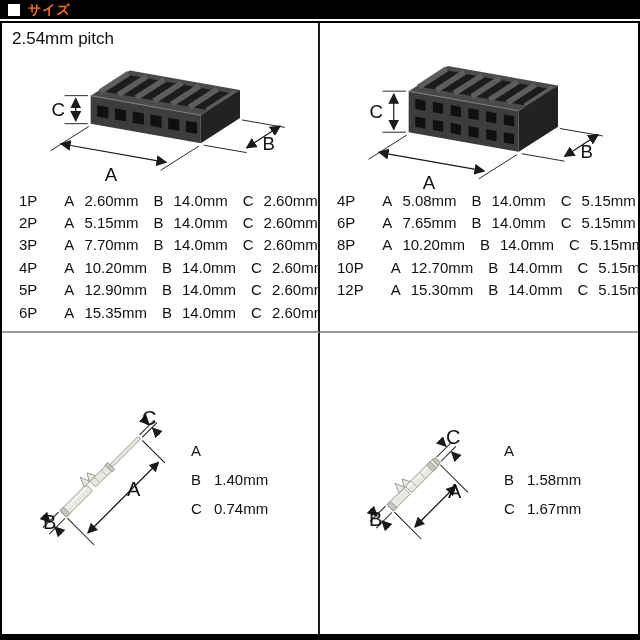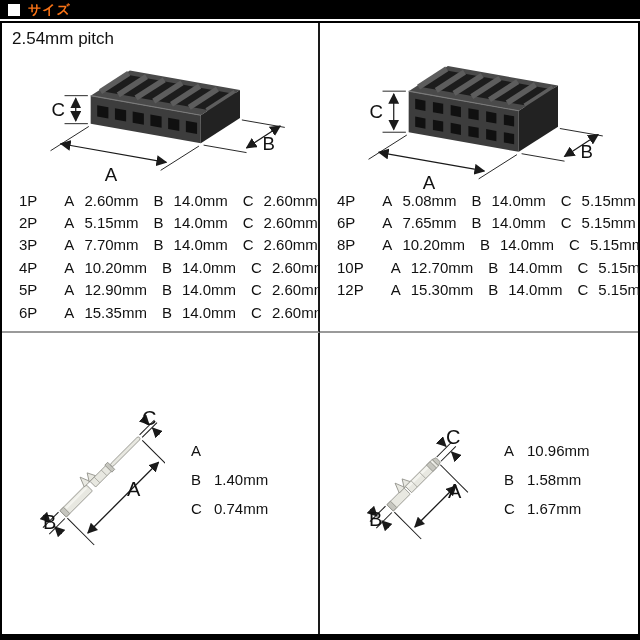--- a/index.html
+++ b/index.html
@@ -371,21 +371,20 @@
         </g>
       </g>
       <text x="108" y="38">C</text>
       <text x="110" y="92">A</text>
       <text x="31" y="120">B</text>
     </svg>
 
     <div class="dims">
         <div class="dim-row">
           <span class="dl">A</span>
-          <span class="dv">10.96mm</span>
         </div>
         <div class="dim-row">
           <span class="dl">B</span>
           <span class="dv">1.58mm</span>
         </div>
         <div class="dim-row">
           <span class="dl">C</span>
           <span class="dv">1.67mm</span>
         </div>
       </div>

